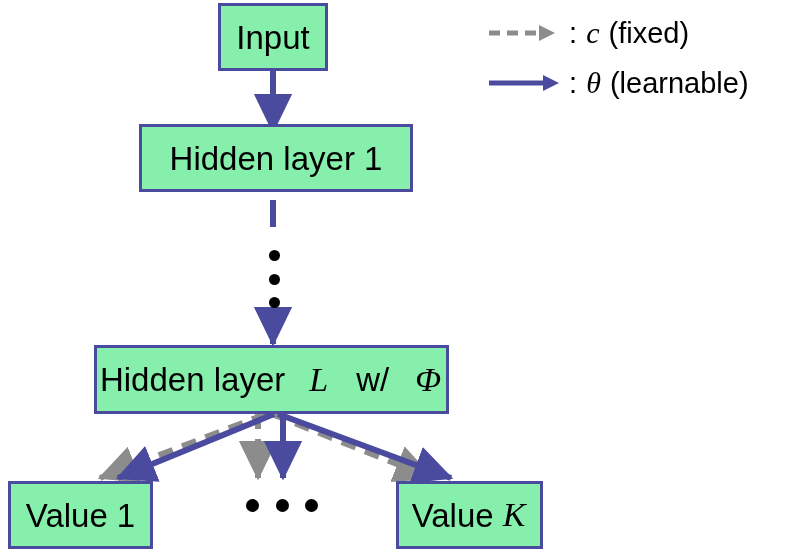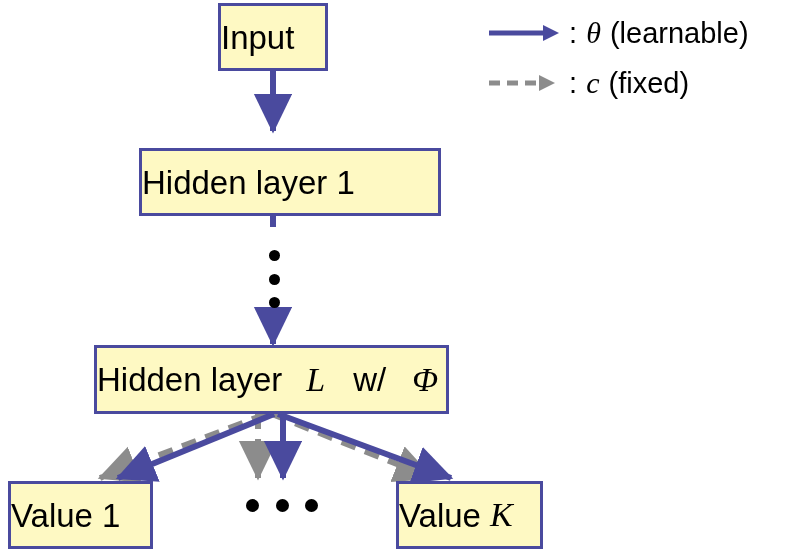--- a/index.html
+++ b/index.html
@@ -14,39 +14,39 @@
     position: relative;
     width: 797px;
     height: 558px;
     background: #ffffff;
     overflow: hidden;
   }
   .node-box {
     position: absolute;
     box-sizing: border-box;
     border: 3px solid #4a4a9e;
-    background: #fef9c3;
-    display: flex;
-    align-items: center;
-    justify-content: flex-start;
+    background: #86efac;
+    display: flex;
+    align-items: center;
+    justify-content: center;
     color: #000000;
     font-family: "Liberation Sans", sans-serif;
     font-size: 33px;
     line-height: 1;
     white-space: nowrap;
     z-index: 3;
   }
   .node-box .ital {
     font-family: "Liberation Serif", serif;
     font-style: italic;
     font-size: 34px;
     padding: 0 2px;
   }
   #box-input   { left: 218px; top: 3px;   width: 110px; height: 68px; }
-  #box-h1      { left: 139px; top: 148px; width: 302px; height: 68px; }
+  #box-h1      { left: 139px; top: 124px; width: 274px; height: 68px; }
   #box-hl      { left: 94px;  top: 345px; width: 355px; height: 69px; gap: 22px; }
   #box-v1      { left: 8px;   top: 481px; width: 145px; height: 68px; }
   #box-vk      { left: 396px; top: 481px; width: 147px; height: 68px; }
 
   #vdots {
     position: absolute;
     left: 263px;
     top: 250px;
     width: 22px;
     height: 58px;
@@ -184,40 +184,40 @@
     <span></span>
   </div>
 
   <div id="hdots">
     <span></span>
     <span></span>
     <span></span>
   </div>
 
   <div id="legend">
+
+    <div class="legend-row">
+      <svg class="legend-arrow" viewBox="0 0 74 26" xmlns="http://www.w3.org/2000/svg">
+        <line x1="2" y1="13" x2="54" y2="13" stroke="#8c8c8c" stroke-width="5" stroke-dasharray="11,7"></line>
+        <path d="M52,5 L68,13 L52,21 z" fill="#8c8c8c"></path>
+      </svg>
+      <div class="legend-label">
+        <span>:</span>
+        <span class="sym">c</span>
+        <span>(fixed)</span>
+      </div>
+    </div>
 
     <div class="legend-row">
       <svg class="legend-arrow" viewBox="0 0 74 26" xmlns="http://www.w3.org/2000/svg">
         <line x1="2" y1="13" x2="58" y2="13" stroke="#4a4a9e" stroke-width="5"></line>
         <path d="M56,5 L72,13 L56,21 z" fill="#4a4a9e"></path>
       </svg>
       <div class="legend-label">
         <span>:</span>
         <span class="sym">θ</span>
         <span>(learnable)</span>
       </div>
     </div>
 
-    <div class="legend-row">
-      <svg class="legend-arrow" viewBox="0 0 74 26" xmlns="http://www.w3.org/2000/svg">
-        <line x1="2" y1="13" x2="54" y2="13" stroke="#8c8c8c" stroke-width="5" stroke-dasharray="11,7"></line>
-        <path d="M52,5 L68,13 L52,21 z" fill="#8c8c8c"></path>
-      </svg>
-      <div class="legend-label">
-        <span>:</span>
-        <span class="sym">c</span>
-        <span>(fixed)</span>
-      </div>
-    </div>
-
   </div>
 
 </div>
 
 </body></html>

